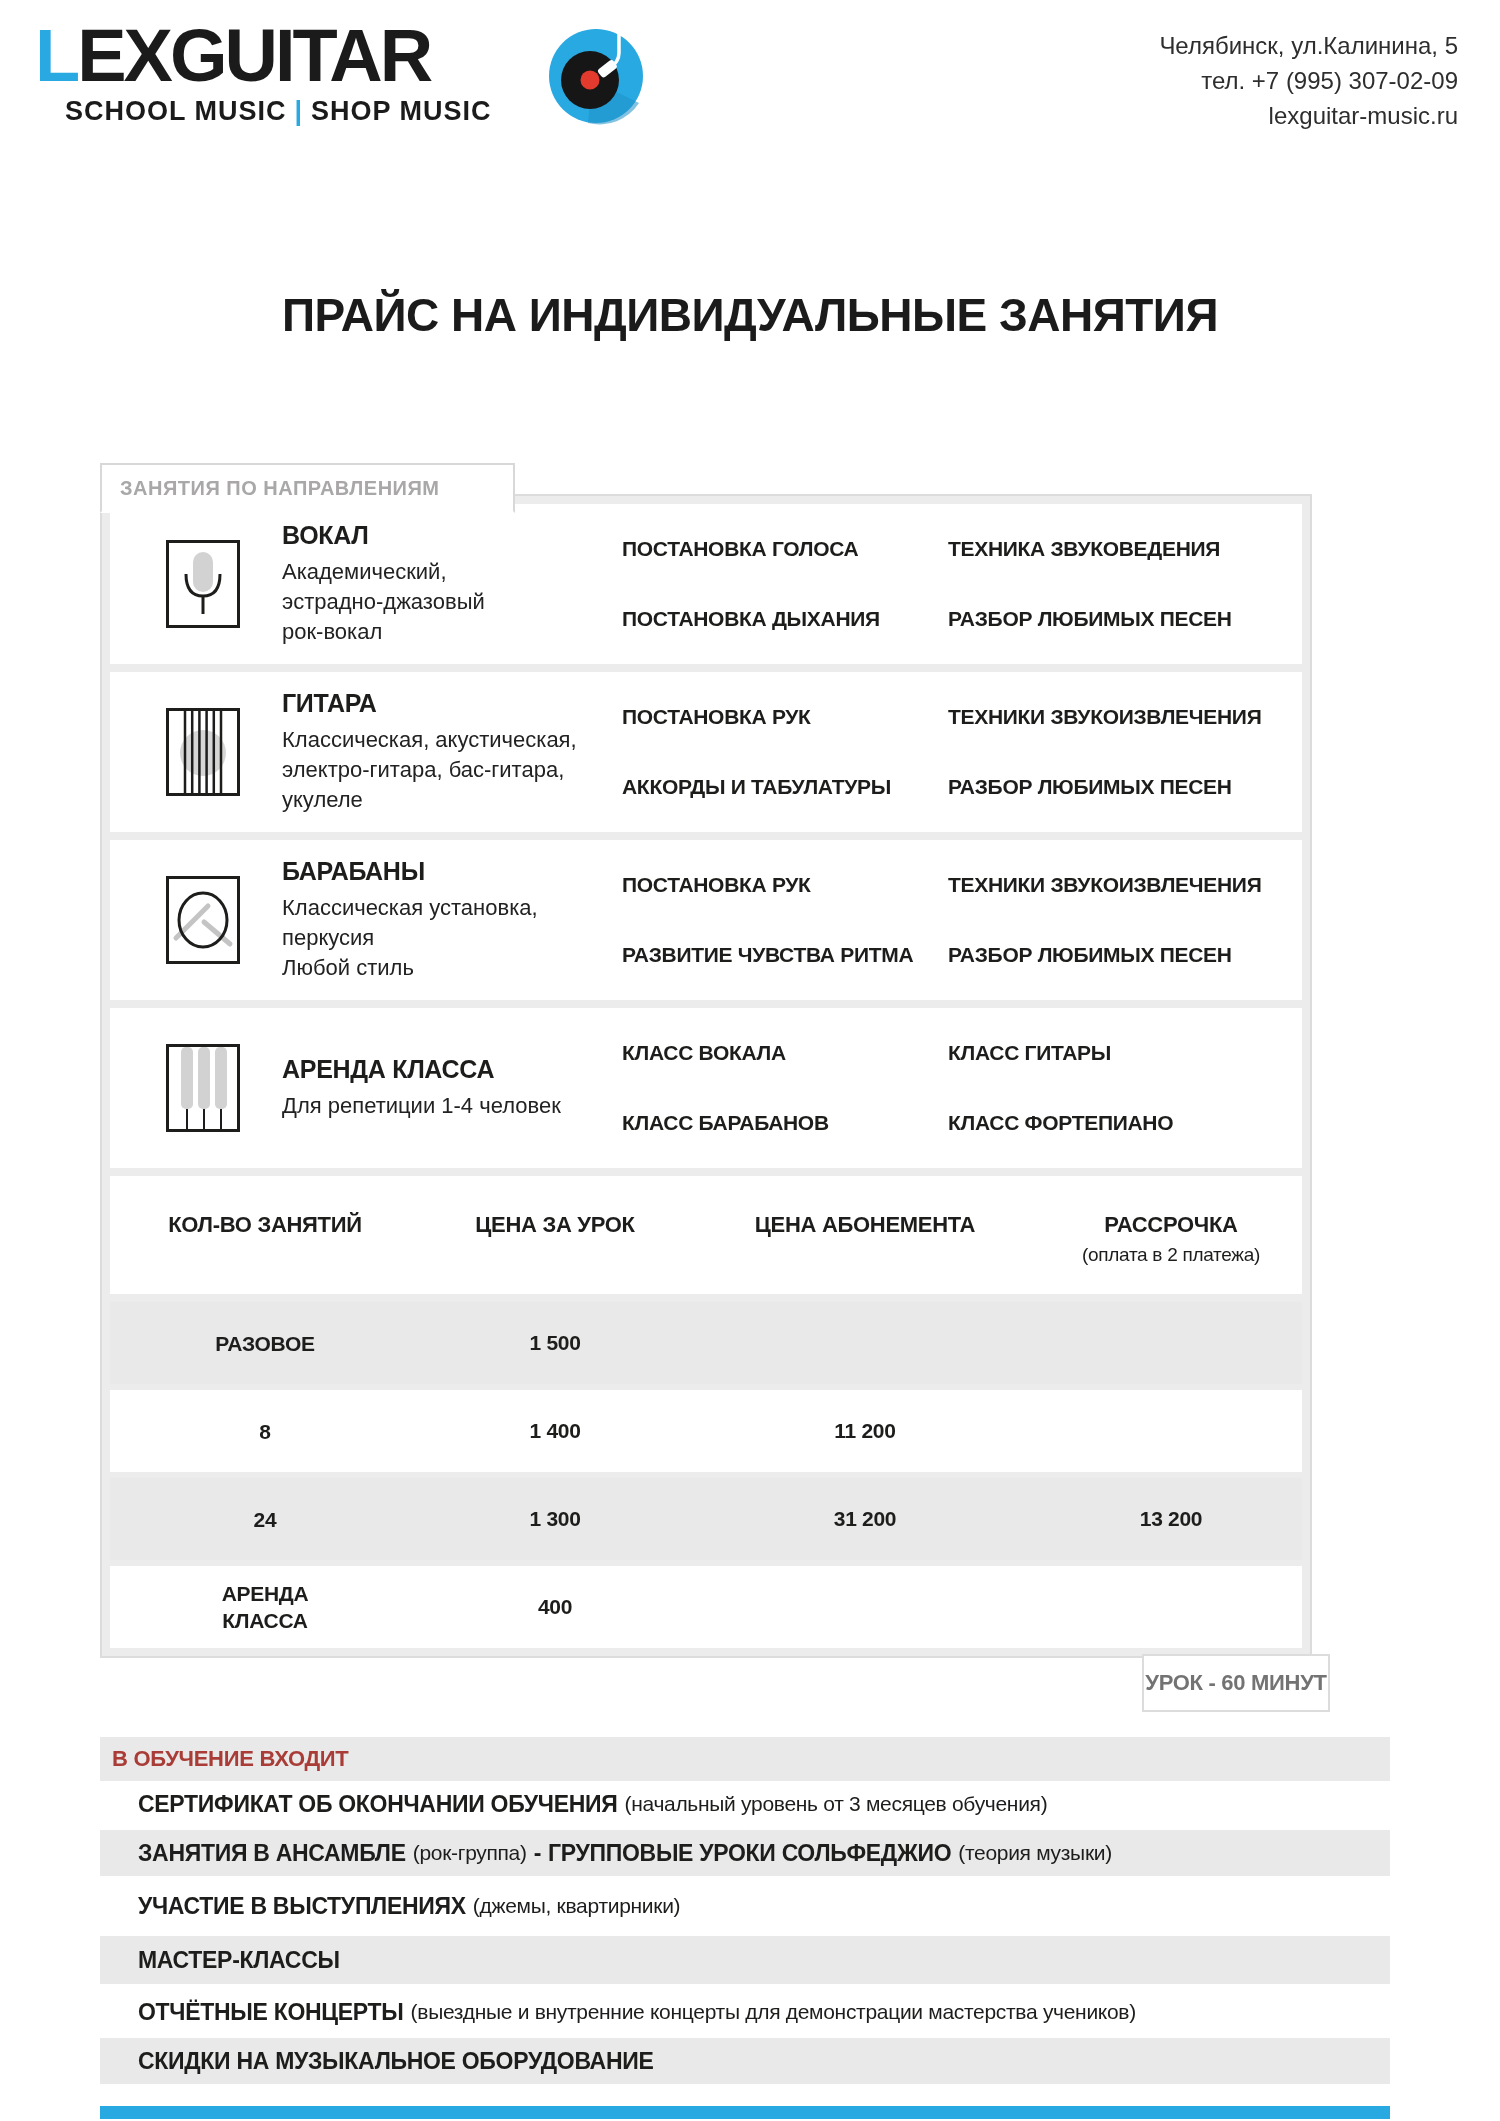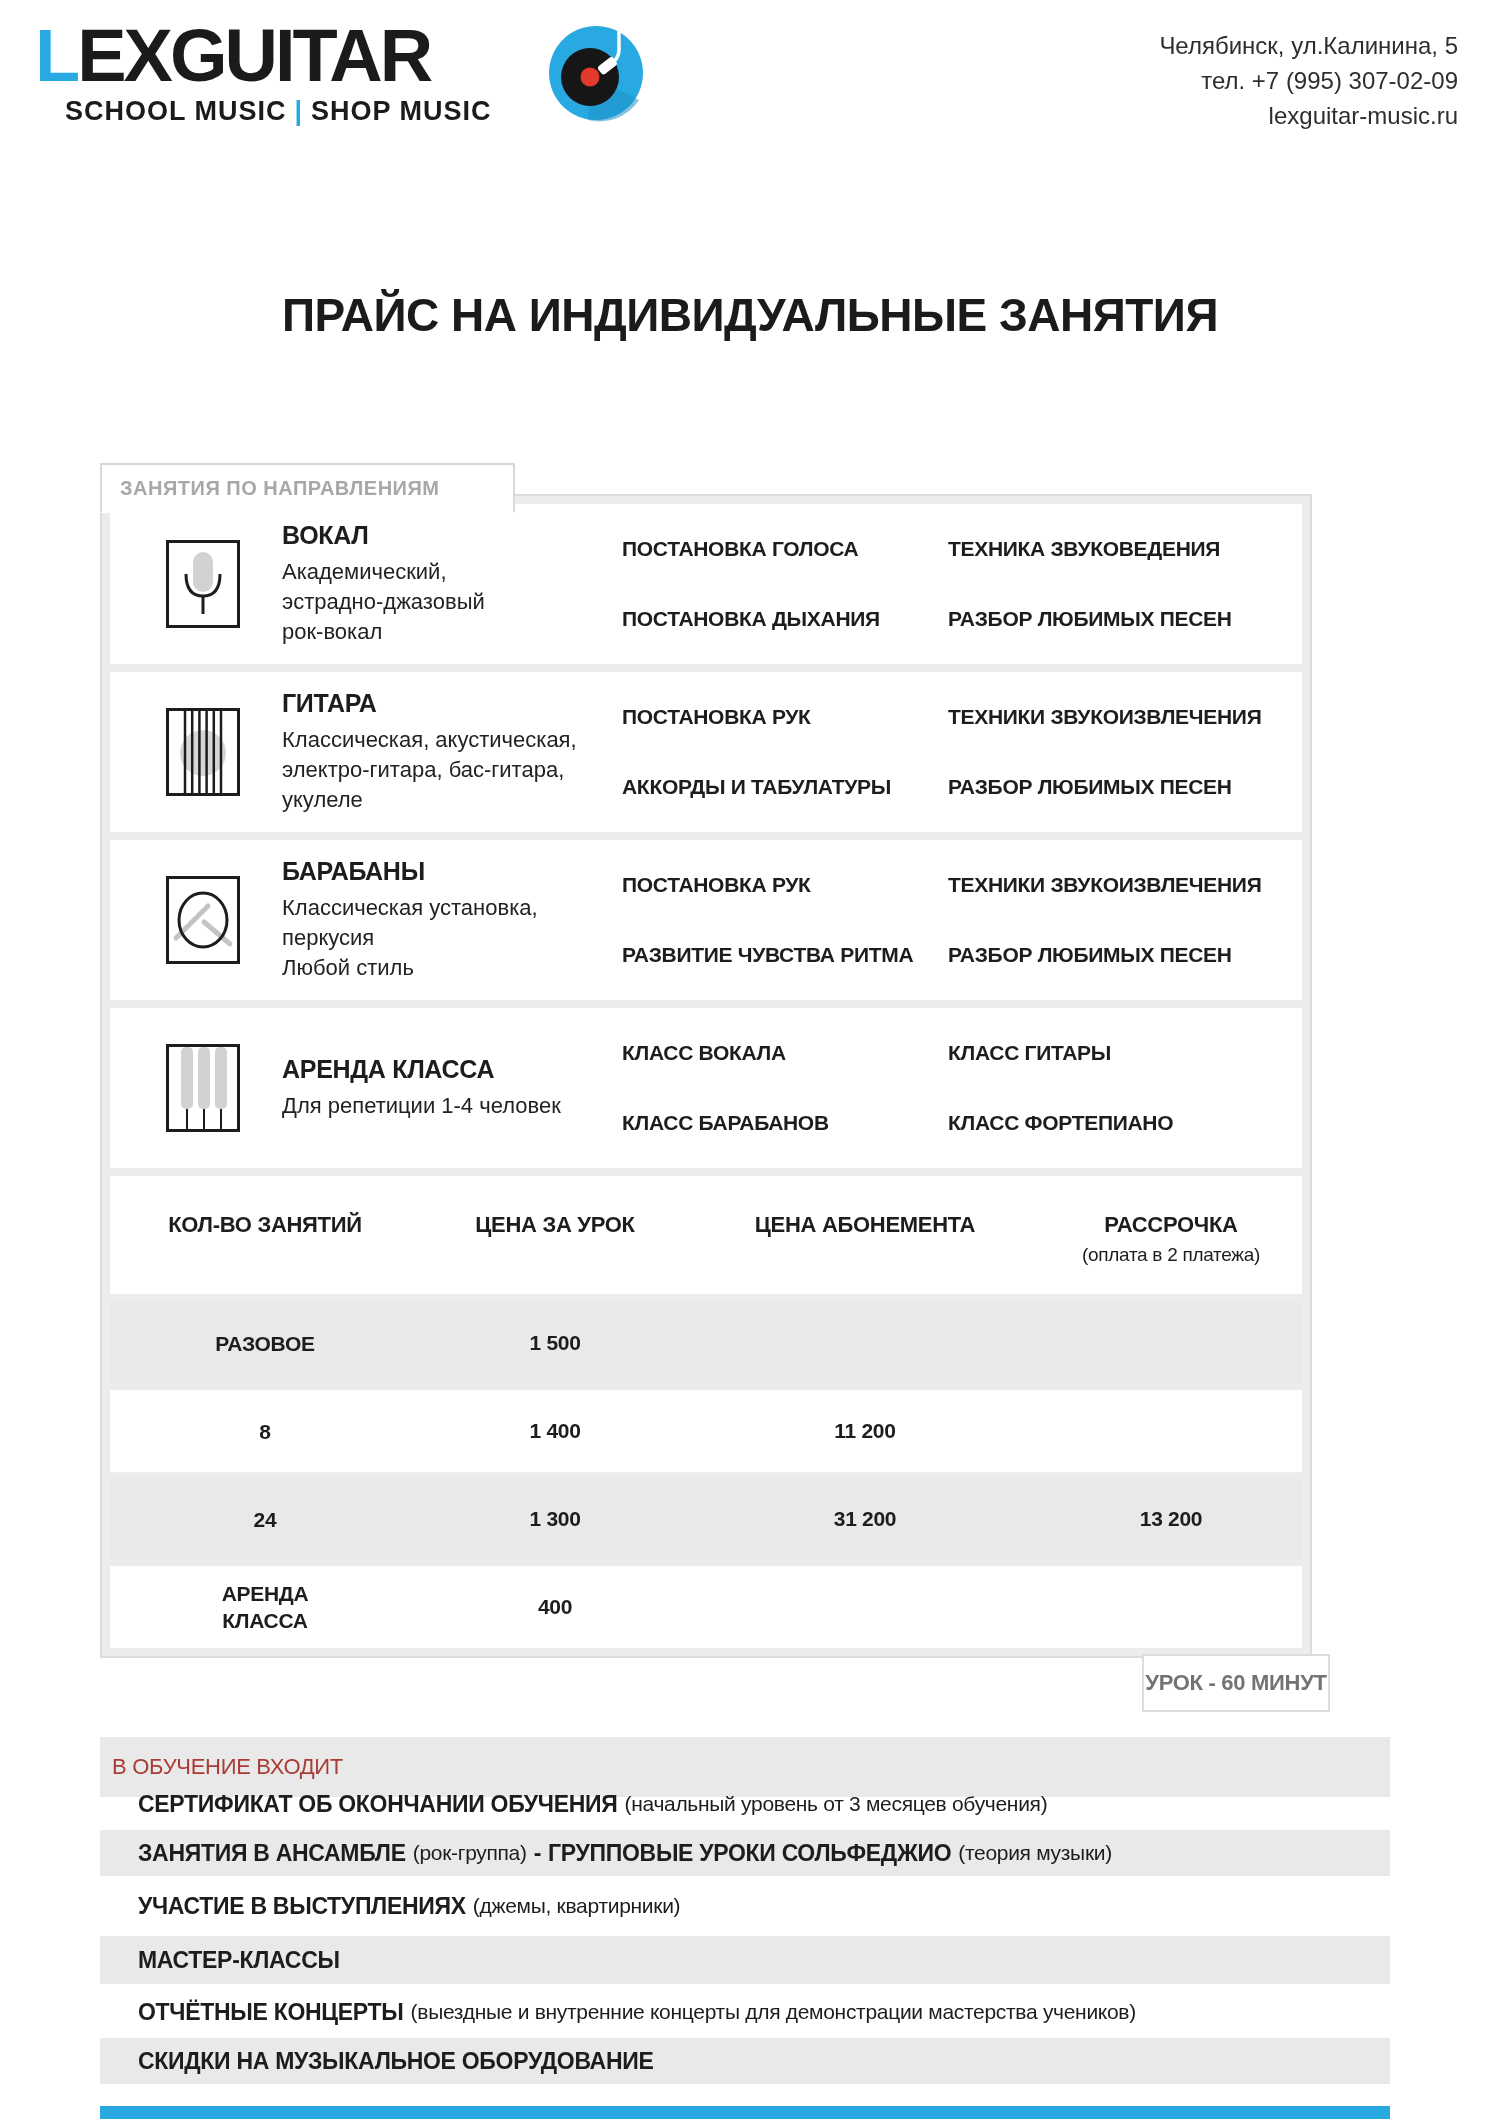--- a/index.html
+++ b/index.html
@@ -7,21 +7,21 @@
     position: relative;
     width: 1500px;
     height: 2121px;
     background: #ffffff;
     font-family: "Liberation Sans", sans-serif;
     color: #1d1d1b;
     overflow: hidden;
   }
 
   
-  .logo { position: absolute; left: 35px; top: 18px; display: flex; align-items: flex-start; gap: 40px; }
+  .logo { position: absolute; left: 35px; top: 18px; display: flex; align-items: flex-end; gap: 40px; }
   .logo-text { display: flex; flex-direction: column; }
   .logo-word { font-size: 74px; font-weight: 700; letter-spacing: -3px; line-height: 76px; color: #1b1b1b; }
   .logo-l { color: #29a9e1; }
   .logo-sub { font-size: 27px; font-weight: 700; letter-spacing: 1px; color: #1b1b1b; margin-top: 2px; margin-left: 30px; }
   .logo-pipe { color: #29a9e1; padding: 0 8px; }
   .logo-vinyl { margin-left: 14px; margin-top: 2px; }
 
   .contact { position: absolute; right: 42px; top: 28px; text-align: right; font-size: 24px; line-height: 35px; color: #2e2e2e; }
 
   
@@ -62,21 +62,21 @@
 
   .lesson-note { position: absolute; left: 1142px; top: 1654px; width: 184px; height: 54px;
                  background: #fff; border: 2px solid #dcdcdc; z-index: 3;
                  display: flex; align-items: center; justify-content: center;
                  font-size: 22px; font-weight: 700; color: #737373; letter-spacing: -0.3px; }
 
   
   .strip { position: absolute; left: 100px; width: 1290px; display: flex; align-items: center;
            padding-left: 38px; box-sizing: border-box; }
   .strip-gray { background: #e9e9e9; }
-  .included-title { top: 1737px; height: 60px; font-size: 22px; font-weight: 400; color: #a93c36; letter-spacing: -0.3px; padding-left: 12px; }
+  .included-title { top: 1737px; height: 44px; font-size: 22px; font-weight: 700; color: #a93c36; letter-spacing: -0.3px; padding-left: 12px; }
   .seg-b { font-weight: 700; font-size: 23px; letter-spacing: -0.3px; margin-right: 7px; }
   .seg-n { font-weight: 400; font-size: 21px; letter-spacing: -0.3px; margin-right: 7px; }
 
   .footer-bar { position: absolute; left: 100px; top: 2106px; width: 1290px; height: 13px; background: #29a9e1; }
 
   svg { display: block; }
 </style>
 </head>
 <body>
 

